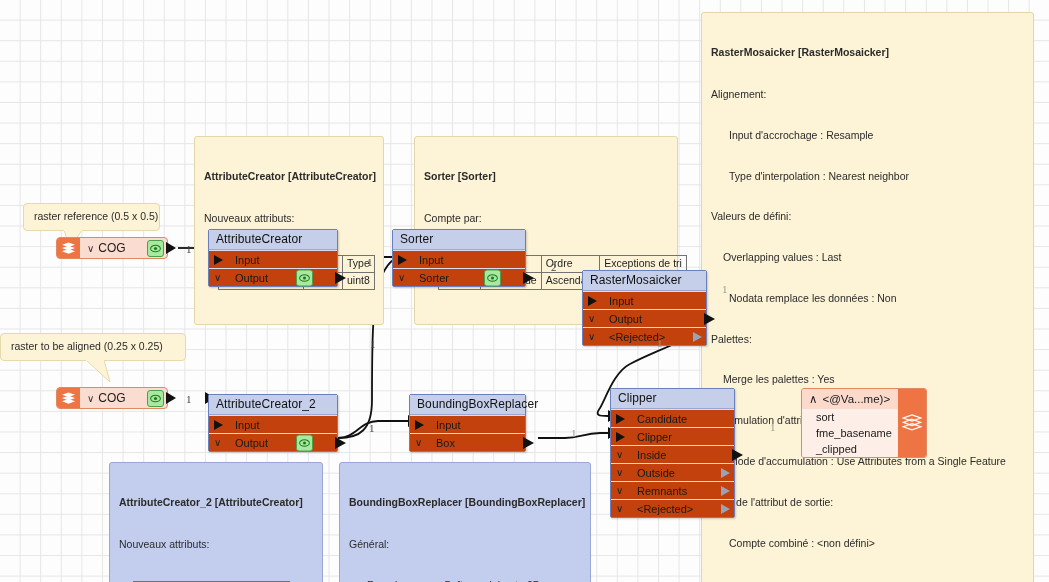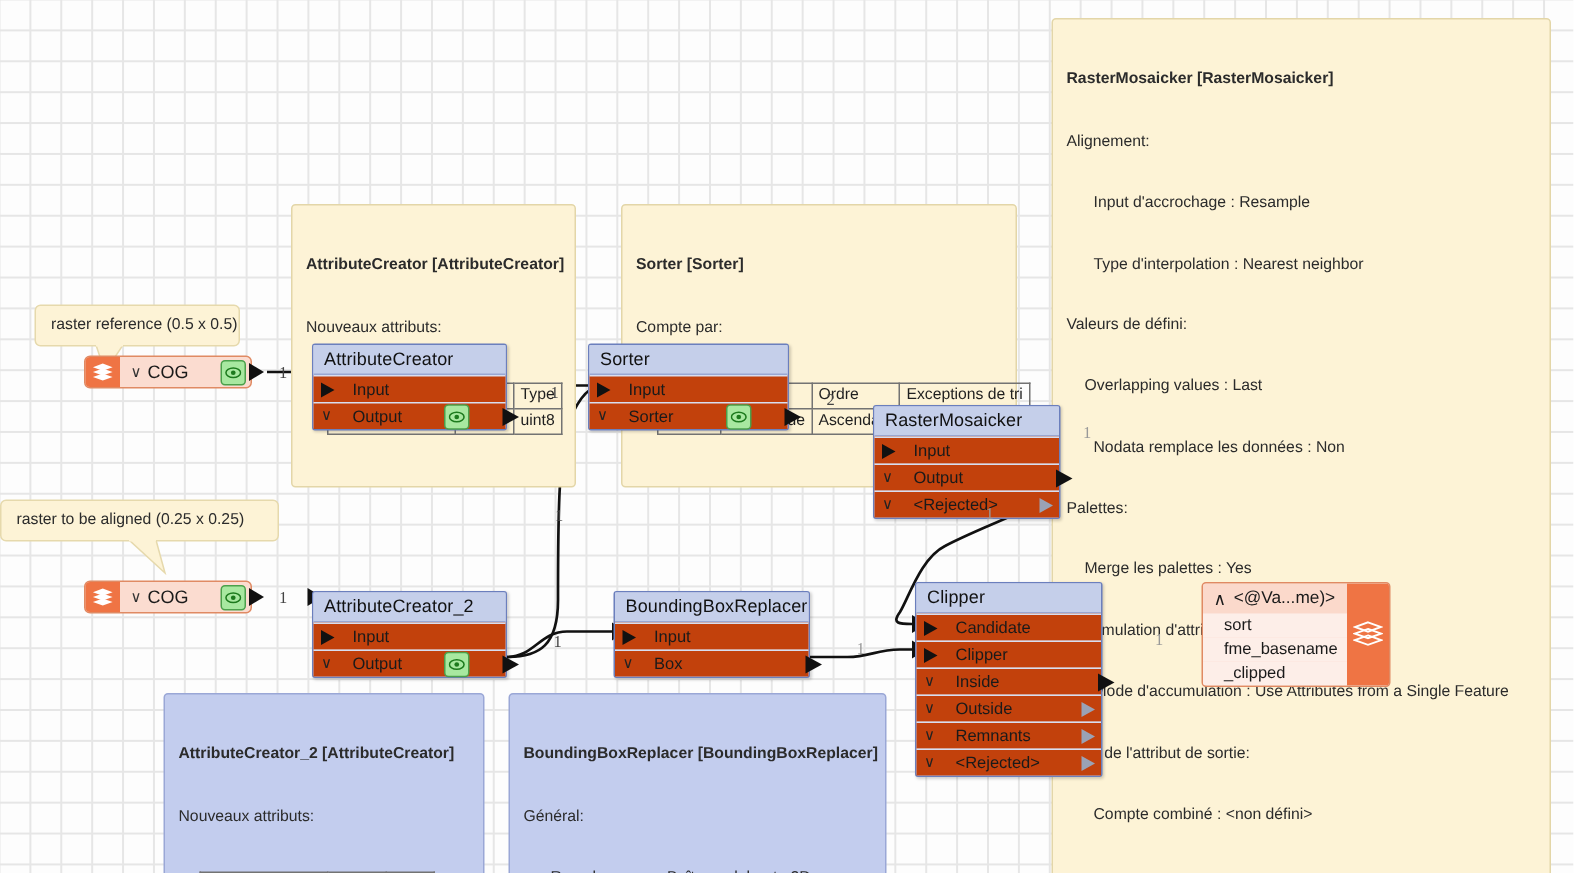--- a/index.html
+++ b/index.html
@@ -413,21 +413,21 @@
       <span class="eye">
         <svg class="eyeglyph" width="11" height="9" viewBox="0 0 14 10">
           <ellipse cx="7" cy="5" rx="6.2" ry="4" fill="none" stroke="#1d7a1d" stroke-width="1.3"></ellipse>
           <circle cx="7" cy="5" r="2" fill="#1d7a1d"></circle>
         </svg>
       </span>
       <span class="outtri"></span>
     </div>
   </div>
 
-  <div class="xf" style="left:409px;top:394px;width:131px;">
+  <div class="xf" style="left:409px;top:394px;width:117px;">
     <div class="hdr">BoundingBoxReplacer</div>
     <div class="port">
       <span class="intri"></span>
       <span class="plabel">Input</span>
     </div>
     <div class="port">
       <span class="dchev">∨</span>
       <span class="plabel">Box</span>
       <span class="outtri"></span>
     </div>

